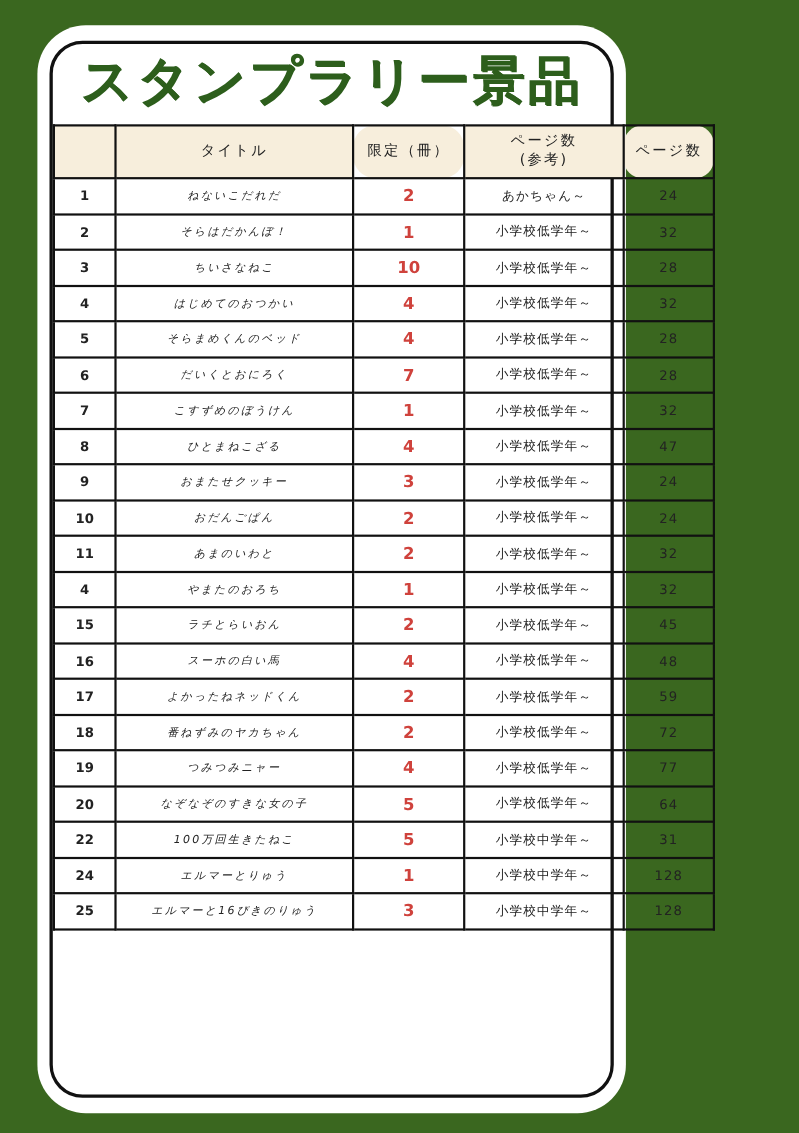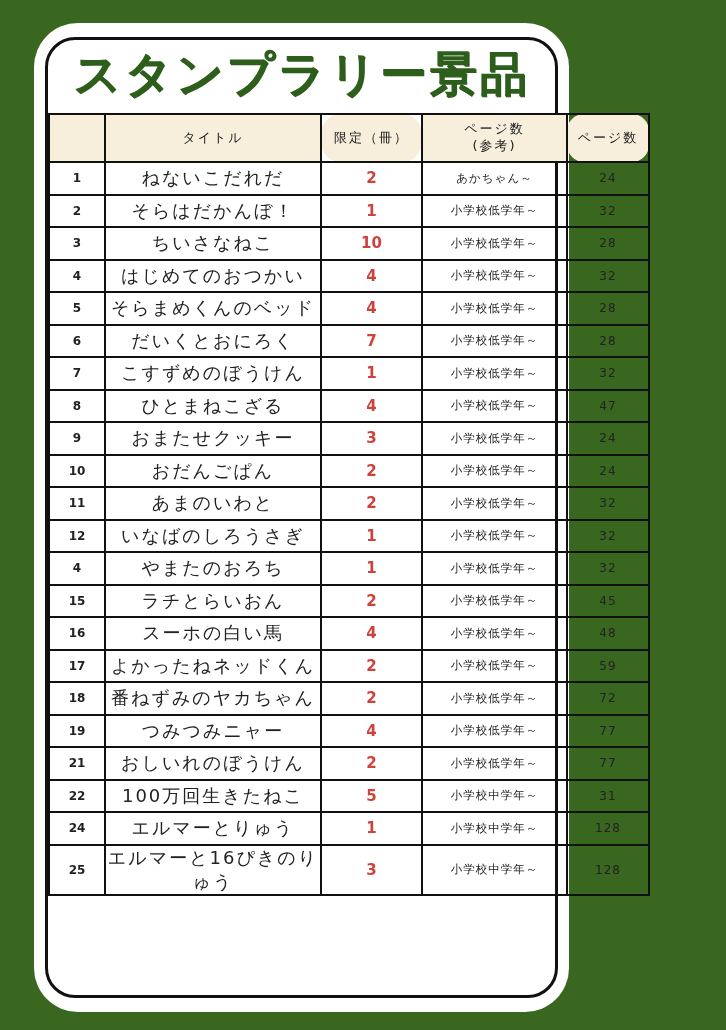--- a/index.html
+++ b/index.html
@@ -62,21 +62,21 @@
     letter-spacing: 2px;
     line-height: 1.3;
   }
   .prize-table tbody td { height: 30.5px; }
   .col-no     { width: 54px; }
   .col-title  { width: 214px; }
   .col-limited{ width: 99px; border-radius: 20px; }
   .col-age    { width: 143px; }
   .col-pages  { width: 80px; border-radius: 17px; }
   td.col-no    { font-size: 12px; font-weight: bold; }
-  td.col-title { font-size: 18px; letter-spacing: 2px; }
+  td.col-title { font-size: 10px; letter-spacing: 2px; font-style: italic; }
   td.col-limited {
     color: #cf423c;
     font-size: 15px;
     font-weight: bold;
   }
   td.col-age   { font-size: 11.5px; letter-spacing: 1px; }
   td.col-pages { font-size: 12px; letter-spacing: 1px; }
 </style>
 </head>
 <body>
@@ -182,27 +182,20 @@
             </tr>
 
             <tr>
               <td class="col-no">11</td>
               <td class="col-title">あまのいわと</td>
               <td class="col-limited">2</td>
               <td class="col-age">小学校低学年～</td>
               <td class="col-pages">32</td>
             </tr>
 
-            <tr>
-              <td class="col-no">12</td>
-              <td class="col-title">いなばのしろうさぎ</td>
-              <td class="col-limited">1</td>
-              <td class="col-age">小学校低学年～</td>
-              <td class="col-pages">32</td>
-            </tr>
 
 
             <tr>
               <td class="col-no">4</td>
               <td class="col-title">やまたのおろち</td>
               <td class="col-limited">1</td>
               <td class="col-age">小学校低学年～</td>
               <td class="col-pages">32</td>
             </tr>
 
@@ -239,28 +232,28 @@
             </tr>
 
             <tr>
               <td class="col-no">19</td>
               <td class="col-title">つみつみニャー</td>
               <td class="col-limited">4</td>
               <td class="col-age">小学校低学年～</td>
               <td class="col-pages">77</td>
             </tr>
 
-
-            <tr>
-              <td class="col-no">21</td>
-              <td class="col-title">おしいれのぼうけん</td>
-              <td class="col-limited">2</td>
-              <td class="col-age">小学校低学年～</td>
-              <td class="col-pages">77</td>
-            </tr>
+            <tr>
+              <td class="col-no">20</td>
+              <td class="col-title">なぞなぞのすきな女の子</td>
+              <td class="col-limited">5</td>
+              <td class="col-age">小学校低学年～</td>
+              <td class="col-pages">64</td>
+            </tr>
+
 
             <tr>
               <td class="col-no">22</td>
               <td class="col-title">100万回生きたねこ</td>
               <td class="col-limited">5</td>
               <td class="col-age">小学校中学年～</td>
               <td class="col-pages">31</td>
             </tr>
 
 

